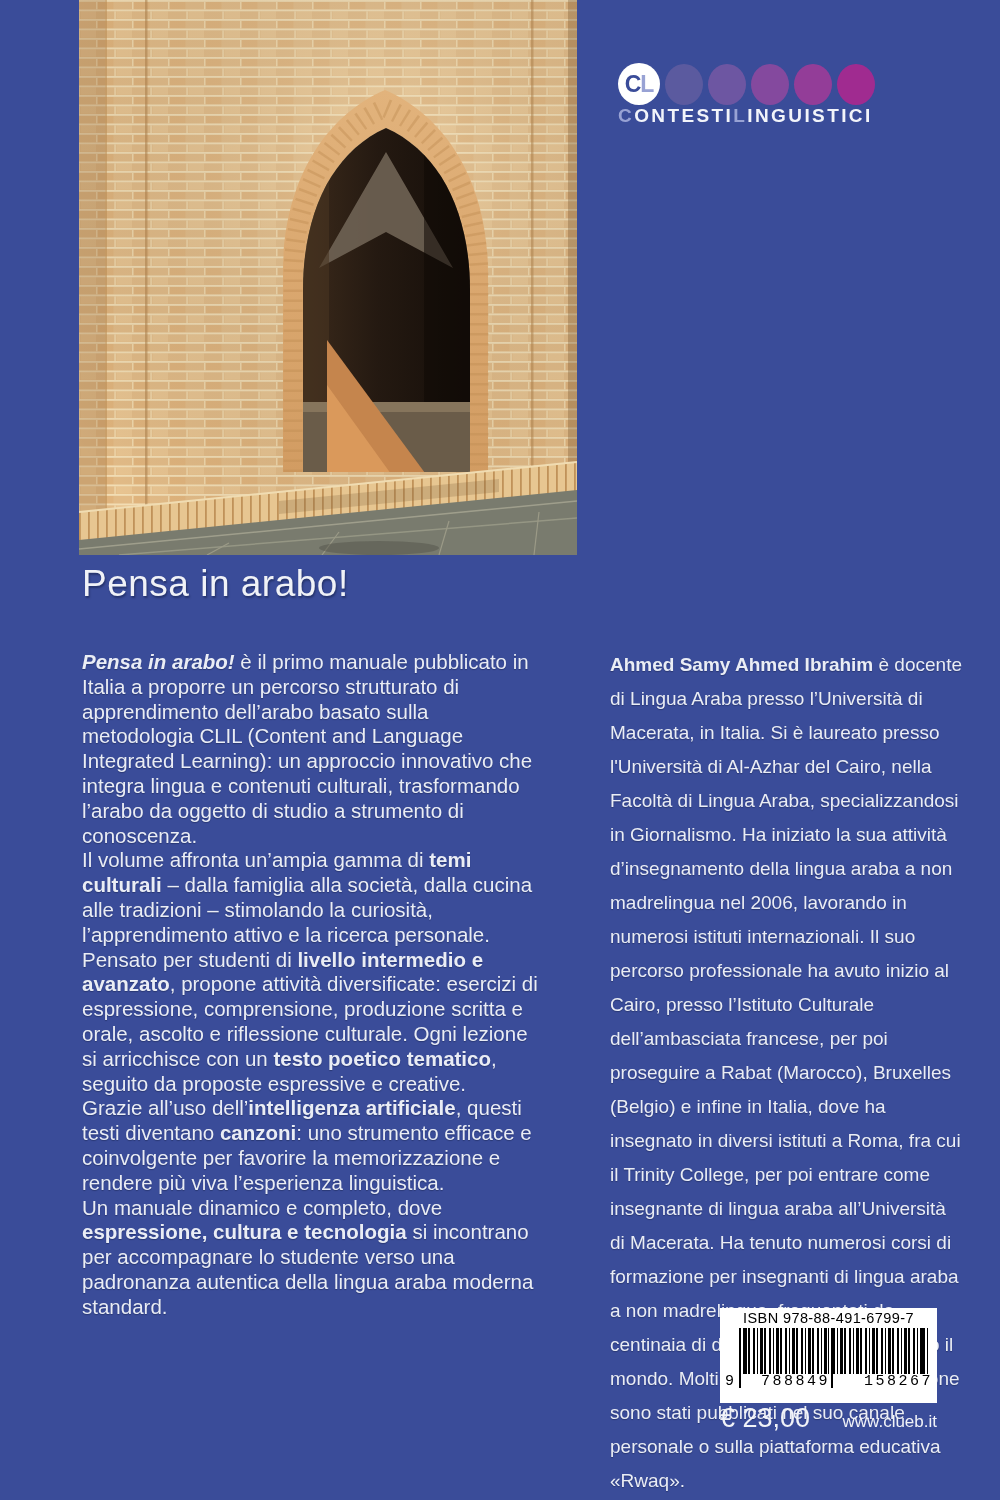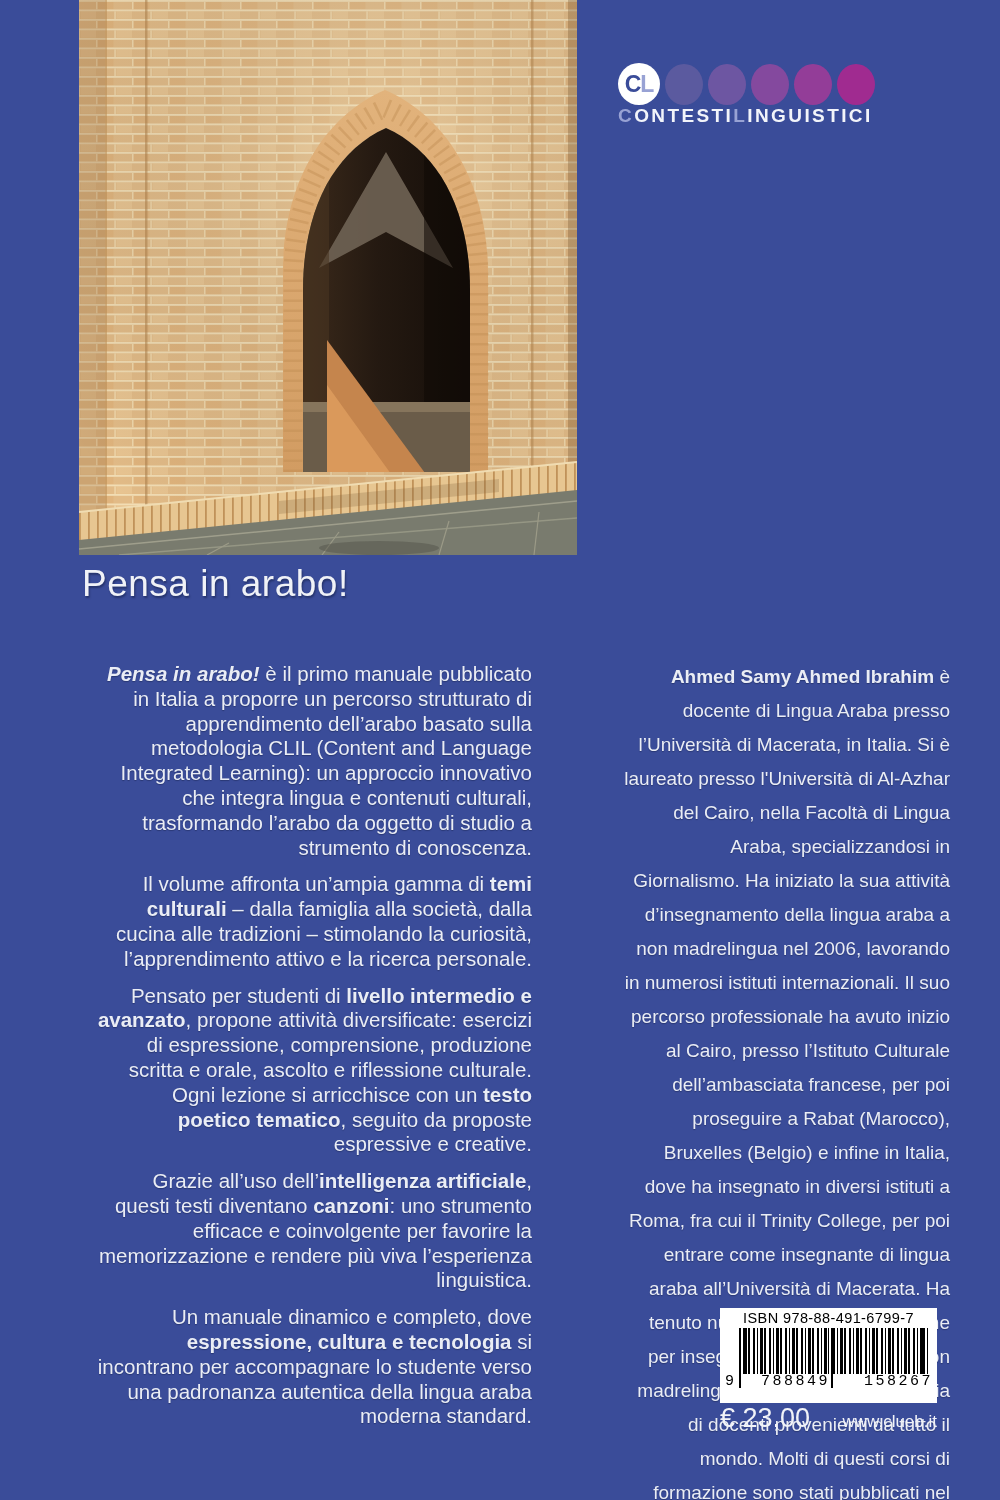--- a/index.html
+++ b/index.html
@@ -28,21 +28,21 @@
   }
   .brand-name .accent{color:#98a2d4;}
   
   .title{
     position:absolute;left:82px;top:563px;margin:0;
     font-size:37px;font-weight:400;letter-spacing:.5px;color:#f0f2f7;
     text-shadow:1px 2px 2px rgba(10,20,50,.45);
   }
   
   .col{position:absolute;text-shadow:0 1px 1px rgba(10,18,45,.35);}
-  .col p{margin:12px;text-align:right;}
+  .col p{margin:0;}
   .col-left{left:82px;top:650px;width:462px;font-size:20.5px;line-height:24.8px;color:#eaedf5;}
   .col-right{left:610px;top:648px;width:352px;font-size:19px;line-height:34px;color:#eaedf5;}
   .col strong{font-weight:bold;}
   .col .bi{font-weight:bold;font-style:italic;}
   
   .footer-block{position:absolute;left:720px;top:1308px;width:217px;}
   .barcode-box{background:#ffffff;height:95px;padding:2px 0 0 0;box-sizing:border-box;}
   .isbn-line{color:#000;font-size:14.5px;text-align:center;letter-spacing:.4px;line-height:17px;}
   .bars-wrap{position:relative;height:72px;margin:1px 9px 0 9px;}
   .bars{height:46px;margin-left:12px;

